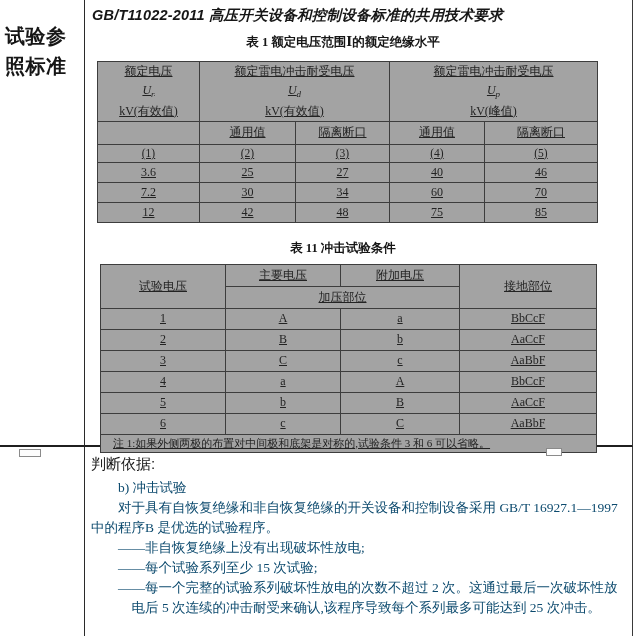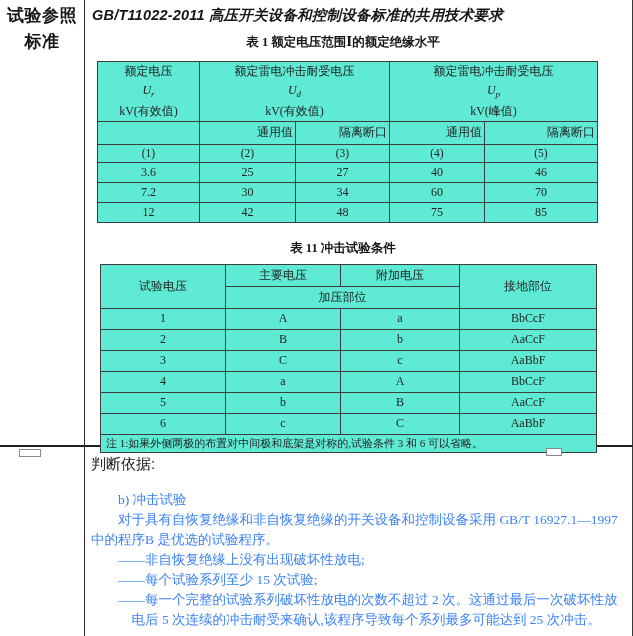--- a/index.html
+++ b/index.html
@@ -13,54 +13,54 @@
     position:relative; width:633px; height:636px;
     display:grid; grid-template-columns:85px 548px; grid-template-rows:447px 189px;
   }
   .cell { position:relative; }
   .left-col { border-right:1.5px solid #2a2a2a; }
   .row-divider { border-bottom:2px solid #1f1f1f; }
   .main-col { border-right:1.5px solid #3a3a3a; }
 
   .side-label {
     font-family:"Liberation Sans","DejaVu Sans",sans-serif;
-    font-weight:bold; font-size:17px; line-height:1.5;
-    text-align:center; padding:3px 5px 0 5px; letter-spacing:0.5px;
+    font-weight:bold; font-size:20px; line-height:1.5;
+    text-align:left; padding:3px 5px 0 5px; letter-spacing:0.5px;margin-top:18px;
   }
   .doc-title {
     font-family:"Liberation Sans","DejaVu Sans",sans-serif;
     font-weight:bold; font-size:14.5px; padding:6px 4px 0 7px; letter-spacing:0.2px;font-style:italic;
   }
   .tbl-caption {
     width:516px; text-align:center; font-weight:bold; font-size:12.5px;
     font-family:"Liberation Serif","DejaVu Serif",serif;
   }
   .cap1 { margin-top:9px; }
   .cap11 { margin-top:17px; }
 
-  table { border-collapse:collapse; table-layout:fixed; font-size:12px; color:#232323; background:#5eead4; }
+  table { border-collapse:collapse; table-layout:fixed; font-size:12px; color:#232323; background:#a3a3a3;text-decoration:underline; }
   td { border:1px solid #3d3d3d; text-align:center; padding:0 2px; overflow:hidden; }
   .t1 { margin:10px 0 0 12px; width:500px; }
   .t1 .hrow1 td { height:59px; font-size:12px; line-height:1.55; }
-  .t1 .hrow2 td { height:23px;text-align:right; }
+  .t1 .hrow2 td { height:23px; }
   .t1 .irow td  { height:18px; font-size:11.5px; }
   .t1 .drow td  { height:20px; }
   .t11 { margin:7px 0 0 15px; width:496px; }
   .t11 .hrow td { height:22px; }
   .t11 .drow td { height:21px; }
-  .t11 .note td { height:18px; text-align:left; font-size:11px; padding-left:5px; }
+  .t11 .note td { height:18px; text-align:left; font-size:11px; padding-left:12px; }
   .usym { font-style:italic; font-family:"Liberation Serif",serif; }
   .usub { font-size:9px; vertical-align:sub; font-style:italic; }
 
   .judge { padding:8px 12px 0 6px; font-size:13.5px; }
   .judge-heading {
     font-family:"Liberation Sans","DejaVu Sans",sans-serif;
-    font-size:15px; font-weight:normal; margin:0 0 16px 0;
-  }
-  .scan-text p { margin:0; line-height:20px; color:#3b82f6; }
+    font-size:15px; font-weight:normal; margin:0 0 4px 0;
+  }
+  .scan-text p { margin:0; line-height:20px; color:#0c4a6e; }
   .ind { text-indent:2em; }
   .dash { padding-left:3em; text-indent:-1em; }
 
   .handle {
     position:absolute; border:1px solid #8a8a8a; background:#fdfdfd; height:8px;
   }
   .handle-left  { left:19px;  top:449px; width:22px; }
   .handle-right { left:546px; top:448px; width:16px; }
 </style>
 </head>

